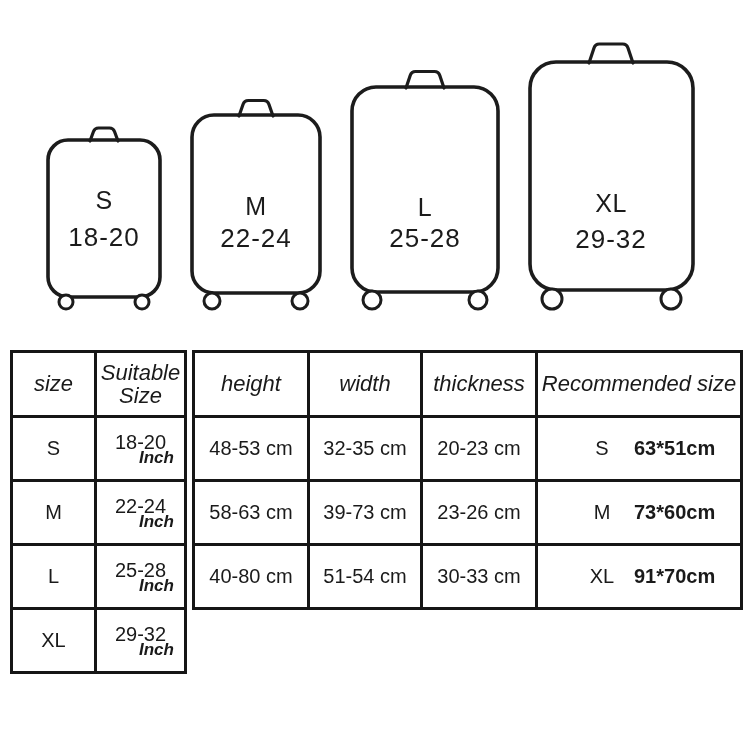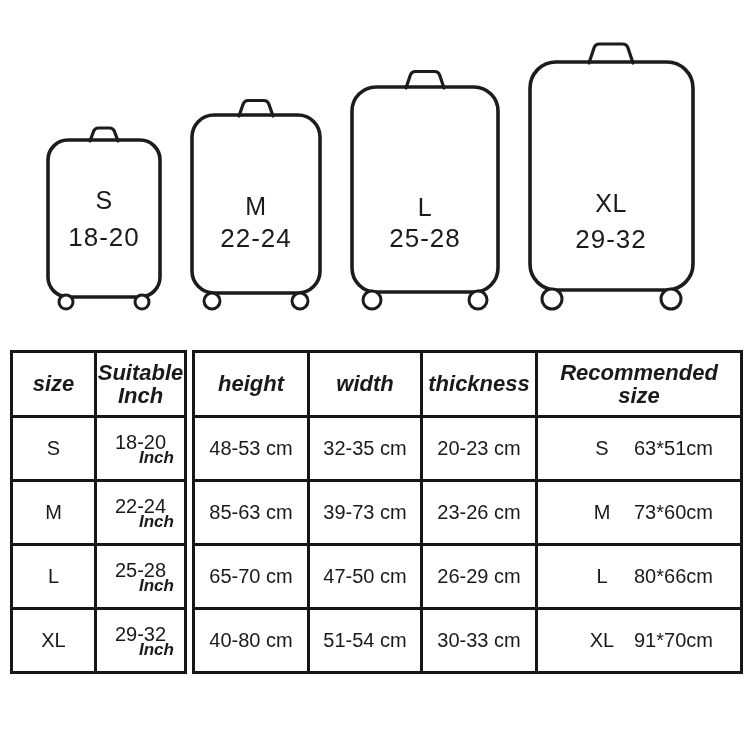--- a/index.html
+++ b/index.html
@@ -31,21 +31,21 @@
   }
   .tbl th, .tbl td {
     border:3px solid #161616;
     padding:0;
     text-align:center;
     vertical-align:middle;
     overflow:hidden;
   }
   .tbl th {
     font-style:italic;
-    font-weight:700;
+    font-weight:400;
     font-size:22px;
     line-height:1.05;
   }
   .tbl td { font-size:20px; }
   .tbl tr.hdr  { height:65px; }
   .tbl tr.row  { height:64px; }
 
   .tbl-left  { left:10px;  width:174px; }
   .tbl-right { left:192px; width:548px;padding-left:28px; }
 
@@ -60,21 +60,21 @@
     margin-top:-3px;
     padding-left:32px;
   }
 
   .rec {
     display:flex;
     align-items:center;
     padding-left:46px;
   }
   .rec-letter { width:36px; text-align:center; }
-  .rec-value  { margin-left:14px; }
+  .rec-value  { margin-left:14px;font-weight:bold; }
 </style>
 </head>
 <body>
 
 <div class="canvas">
 
   <svg class="figures-svg" width="750" height="340" viewBox="0 0 750 340">
 
     <g>
       <path class="case-handle" d="M 90 141 L 93.5 131.5 Q 94.8 128 98.5 128 L 109.5 128 Q 113.2 128 114.5 131.5 L 118 141"></path>
@@ -114,21 +114,21 @@
   </svg>
 
   <table class="tbl tbl-left">
     <colgroup>
         <col style="width:84px">
         <col style="width:90px">
       </colgroup>
     <tbody>
         <tr class="hdr">
       <th class="size-hdr">size</th>
-      <th>Suitable Inch</th>
+      <th>Suitable Size</th>
     </tr>
     <tr class="row">
       <td>S</td>
       <td>
         <div class="range-num">18-20</div>
         <div class="inch">Inch</div>
       </td>
     </tr>
     <tr class="row">
       <td>M</td>
@@ -173,42 +173,31 @@
       <td>32-35 cm</td>
       <td>20-23 cm</td>
       <td>
         <div class="rec">
           <span class="rec-letter">S</span>
           <span class="rec-value">63*51cm</span>
         </div>
       </td>
     </tr>
     <tr class="row">
-      <td>85-63 cm</td>
+      <td>58-63 cm</td>
       <td>39-73 cm</td>
       <td>23-26 cm</td>
       <td>
         <div class="rec">
           <span class="rec-letter">M</span>
           <span class="rec-value">73*60cm</span>
         </div>
       </td>
     </tr>
     <tr class="row">
-      <td>65-70 cm</td>
-      <td>47-50 cm</td>
-      <td>26-29 cm</td>
-      <td>
-        <div class="rec">
-          <span class="rec-letter">L</span>
-          <span class="rec-value">80*66cm</span>
-        </div>
-      </td>
-    </tr>
-    <tr class="row">
       <td>40-80 cm</td>
       <td>51-54 cm</td>
       <td>30-33 cm</td>
       <td>
         <div class="rec">
           <span class="rec-letter">XL</span>
           <span class="rec-value">91*70cm</span>
         </div>
       </td>
     </tr>

